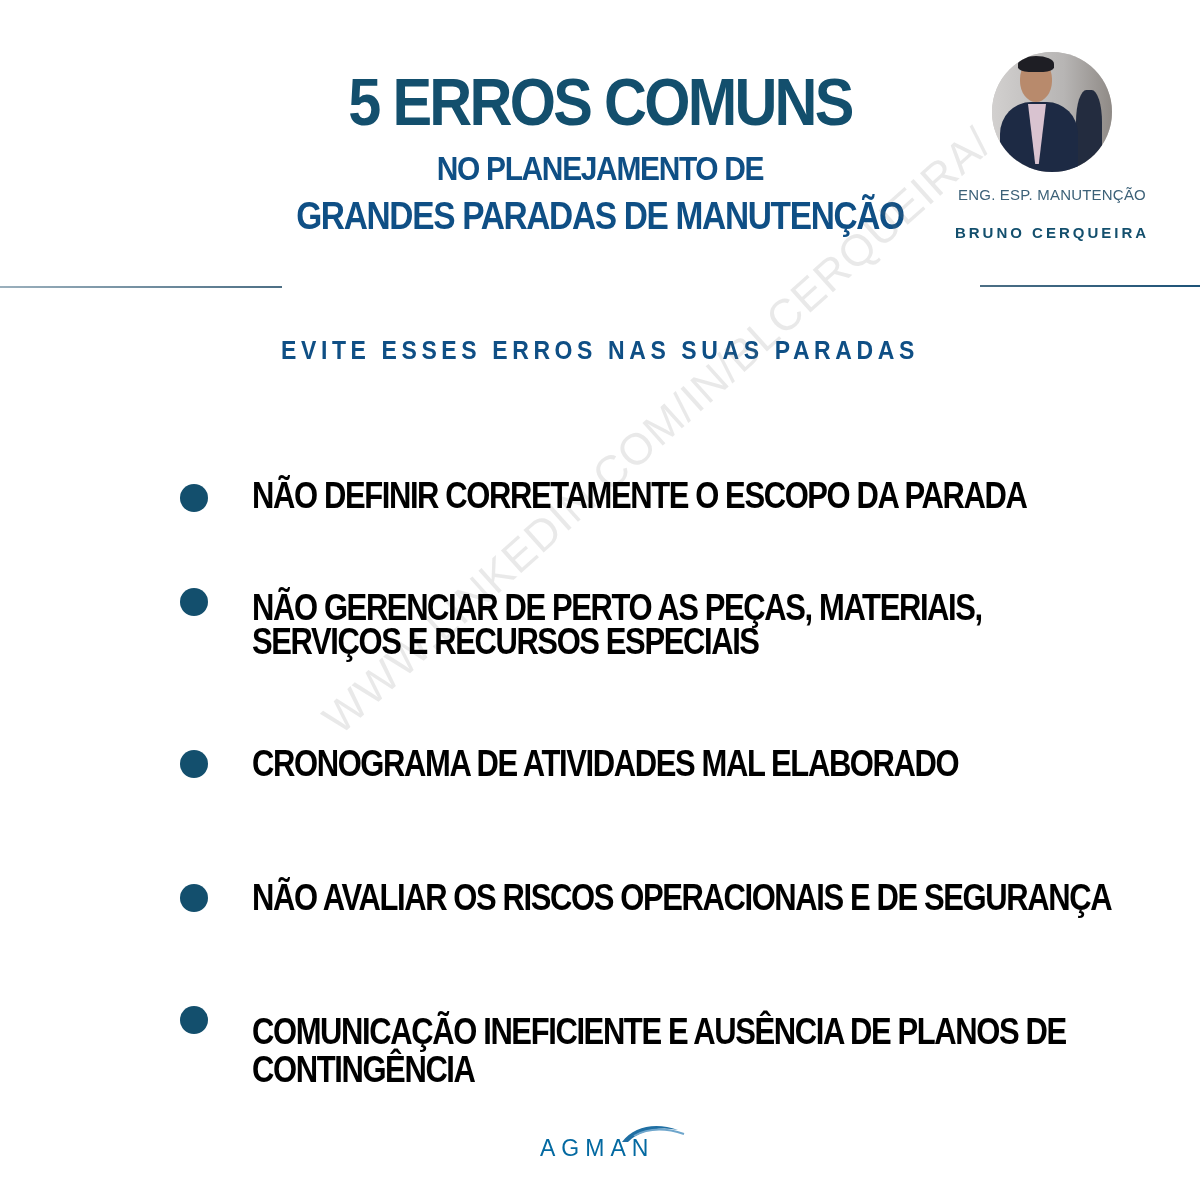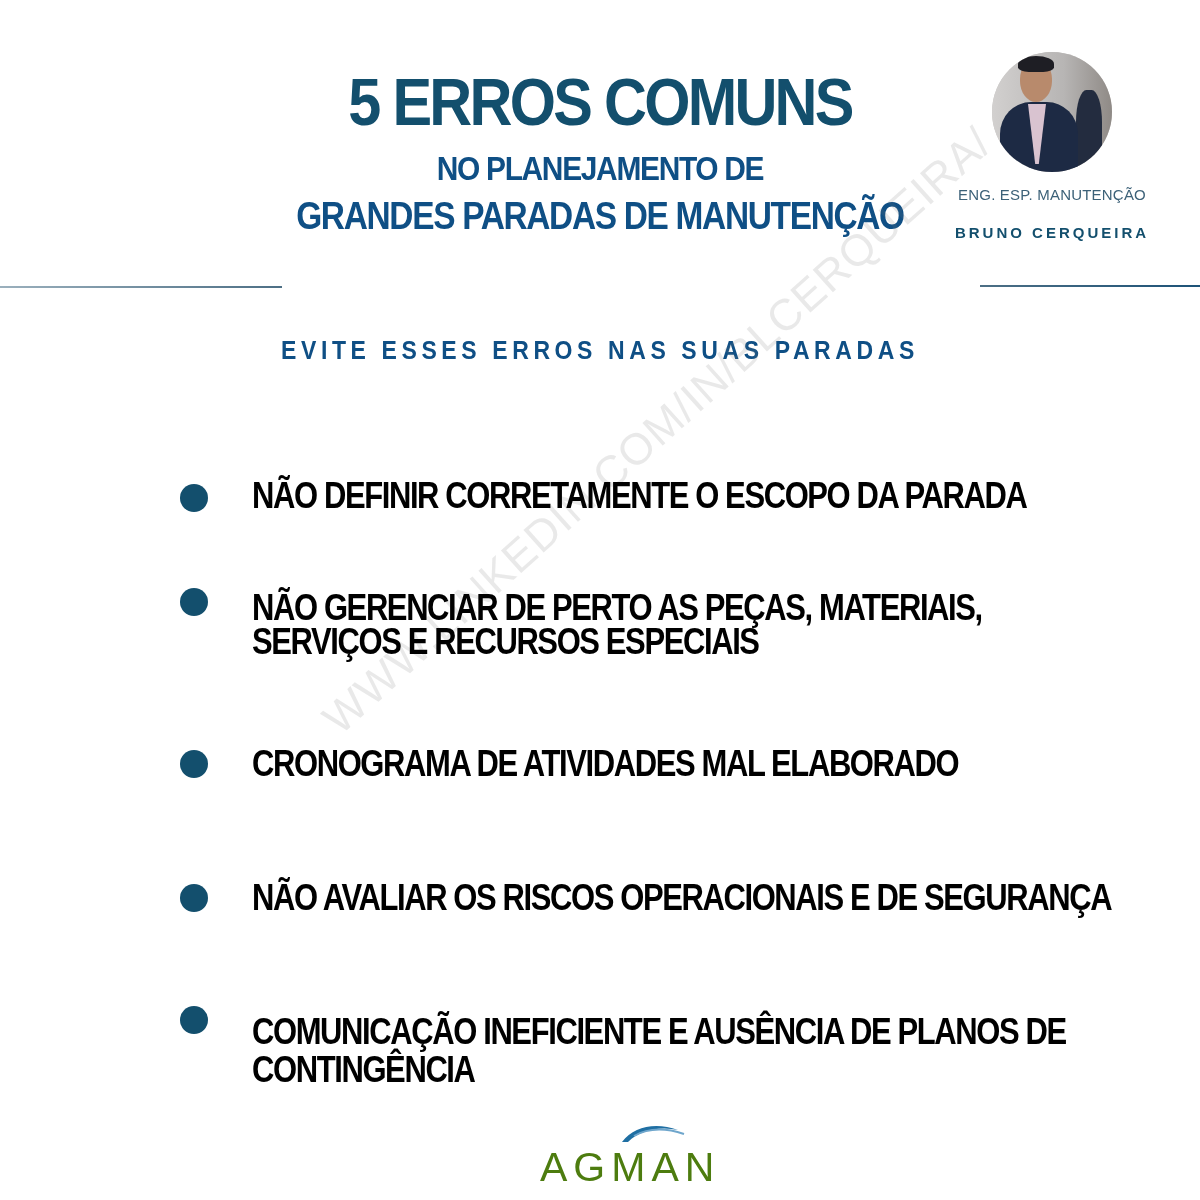--- a/index.html
+++ b/index.html
@@ -18,21 +18,21 @@
   .cap1 { position:absolute; left:940px; top:186px; width:224px; text-align:center; font-size:15px; color:#3c6178; letter-spacing:0.2px; }
   .cap2 { position:absolute; left:940px; top:208px; width:224px; text-align:center; font-size:15px; font-weight:bold; color:#134f6d; letter-spacing:3px;margin-top:16px; }
   .rule-left { position:absolute; left:0; top:286px; width:282px; height:2px; background:linear-gradient(90deg,#9bb0bd,#4d6f85); }
   .rule-right { position:absolute; left:980px; top:285px; width:220px; height:2px; background:linear-gradient(90deg,#4d6f85,#1d5378); }
   .subtitle { position:absolute; left:0; top:336px; width:1200px; text-align:center; font-size:25px; font-weight:bold; color:#0f4f85; letter-spacing:5px; transform:scaleX(0.92); }
   .watermark { position:absolute; left:330px; top:700px; font-size:44px; color:rgba(120,120,120,0.16); transform:rotate(-42deg); transform-origin:left center; letter-spacing:1px; white-space:nowrap; font-family:"Liberation Sans", sans-serif; }
   .item { position:absolute; left:180px; }
   .item .dot { position:absolute; left:0; width:28px; height:28px; border-radius:50%; background:#134f6d; }
   .item .txt { position:absolute; left:72px; width:900px; font-size:36px; font-weight:bold; color:#000; line-height:36px; letter-spacing:-1.6px; transform:scaleX(0.86); transform-origin:left top; white-space:nowrap; }
   .logo { position:absolute; left:540px; top:1134px; width:150px; height:40px; }
-  .logo .word { position:absolute; left:0; top:10px; font-size:41px; color:#4d7c0f; letter-spacing:6px; font-family:"Liberation Sans", sans-serif; }
+  .logo .word { position:absolute; left:0; top:1px; font-size:23px; color:#0369a1; letter-spacing:6px; font-family:"Liberation Sans", sans-serif; }
   .logo svg { position:absolute; left:80px; top:-14px; }
 </style>
 </head>
 <body>
 
 <div id="t1" class="title">5 ERROS COMUNS</div>
 <div id="t2" class="title">NO PLANEJAMENTO DE</div>
 <div id="t3" class="title">GRANDES PARADAS DE MANUTENÇÃO</div>
 
 <div class="avatar">

